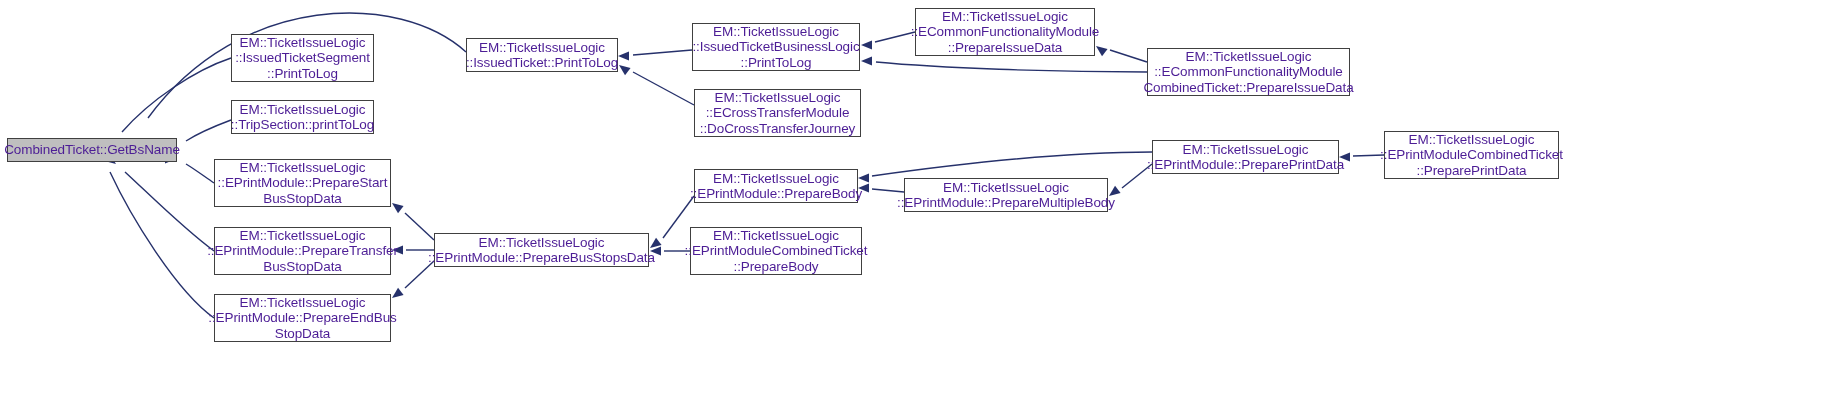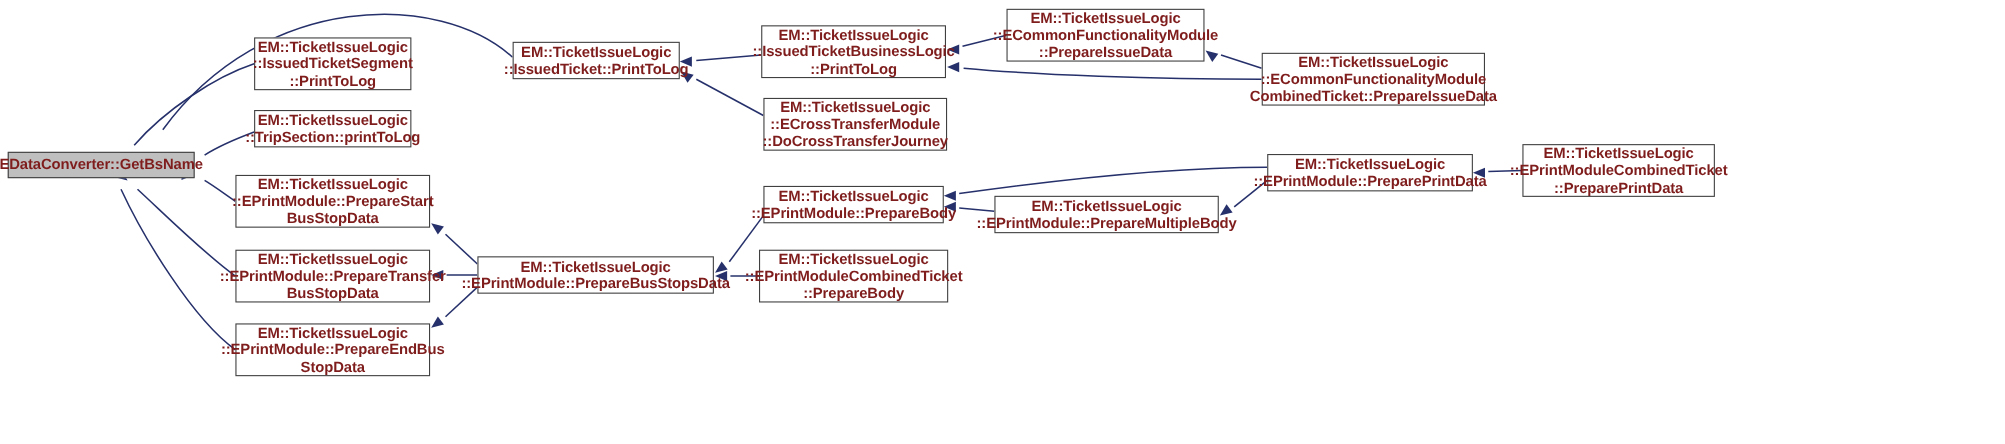--- a/index.html
+++ b/index.html
@@ -25,27 +25,26 @@
   }
   .node {
     position: absolute;
     box-sizing: border-box;
     display: flex;
     align-items: center;
     justify-content: center;
     text-align: center;
     border: 1px solid #404040;
     background: #ffffff;
-    color: #7f1d1d;
+    color: #4c1d95;
     font-size: 13.5px;
     line-height: 15.5px;
     letter-spacing: -0.1px;
     white-space: pre-line;
     padding: 1px 3px;
-    font-weight: bold;
   }
   .node.root {
     background: #bfbfbf;
     border: 1px solid #404040;
   }
 </style>
 </head>
 <body>
 
 <div id="graph-root">
@@ -84,21 +83,21 @@
       <polygon points="650,251 661,246.4 661,255.6" fill="#26316b"></polygon>
       <path d="M 904 192 L 872 189" fill="none" stroke="#26316b" stroke-width="1.4"></path>
       <polygon points="858,188 869,183.4 869,192.6" fill="#26316b"></polygon>
       <path d="M 1152 152 C 1060 152 950 165 872 176" fill="none" stroke="#26316b" stroke-width="1.4"></path>
       <polygon points="858,178 869,173.4 869,182.6" fill="#26316b"></polygon>
       <path d="M 1152 164 L 1122 188" fill="none" stroke="#26316b" stroke-width="1.4"></path>
       <polygon points="1109,196 1115.04,185.72 1120.56,193.08" fill="#26316b"></polygon>
       <path d="M 1384 155 L 1353 156" fill="none" stroke="#26316b" stroke-width="1.4"></path>
       <polygon points="1339,157 1350,152.4 1350,161.6" fill="#26316b"></polygon>
     </svg>
-<div class="node root" style="left: 7px; top: 138px; width: 170px; height: 24px;">EDataConverter::GetBsName</div>
+<div class="node root" style="left: 7px; top: 138px; width: 170px; height: 24px;">CombinedTicket::GetBsName</div>
     <div class="node" style="left: 231px; top: 34px; width: 143px; height: 48px;">EM::TicketIssueLogic
 ::IssuedTicketSegment
 ::PrintToLog</div>
     <div class="node" style="left: 231px; top: 100px; width: 143px; height: 34px;">EM::TicketIssueLogic
 ::TripSection::printToLog</div>
     <div class="node" style="left: 214px; top: 159px; width: 177px; height: 48px;">EM::TicketIssueLogic
 ::EPrintModule::PrepareStart
 BusStopData</div>
     <div class="node" style="left: 214px; top: 227px; width: 177px; height: 48px;">EM::TicketIssueLogic
 ::EPrintModule::PrepareTransfer

